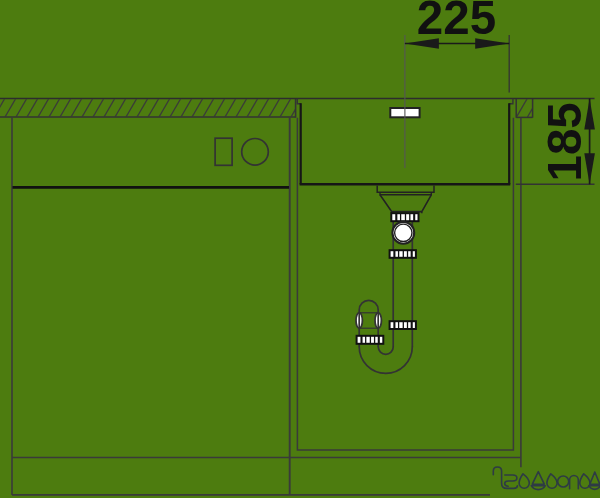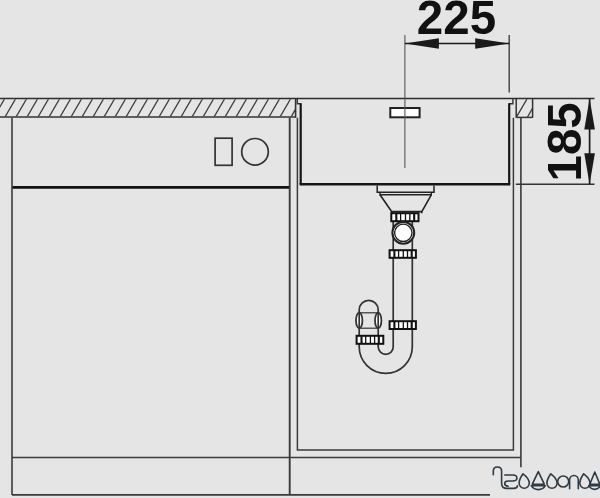--- a/index.html
+++ b/index.html
@@ -1,16 +1,16 @@
 <!DOCTYPE html>
 <html><head>
 <meta charset="utf-8">
 <style>
   html,body{margin:0;padding:0;background:#ffffff;}
-  .page{width:600px;height:498px;position:relative;background:#e5e5e5;overflow:hidden;}
+  .page{width:600px;height:498px;position:relative;background:#4d7c0f;overflow:hidden;}
   svg{display:block;}
   text{font-family:"Liberation Sans", sans-serif;}
 </style>
 </head>
 <body>
 <div class="page">
 <svg width="600" height="498" viewBox="0 0 600 498">
   <defs>
     <clipPath id="hatchL">
           <rect x="0" y="99.3" width="295" height="17.2"></rect>

